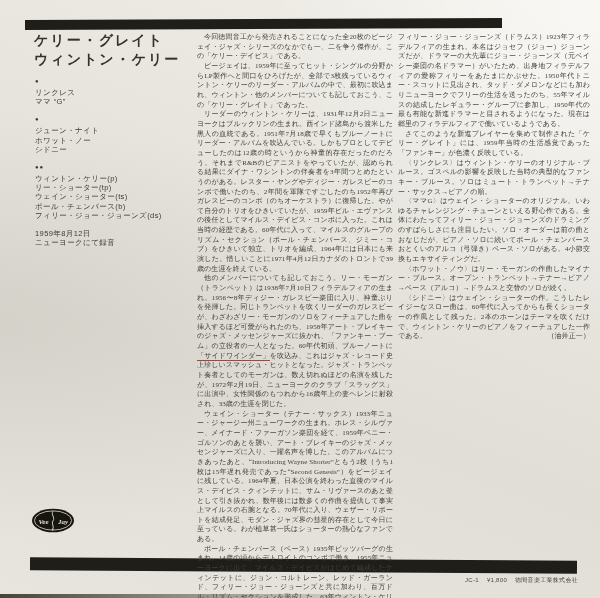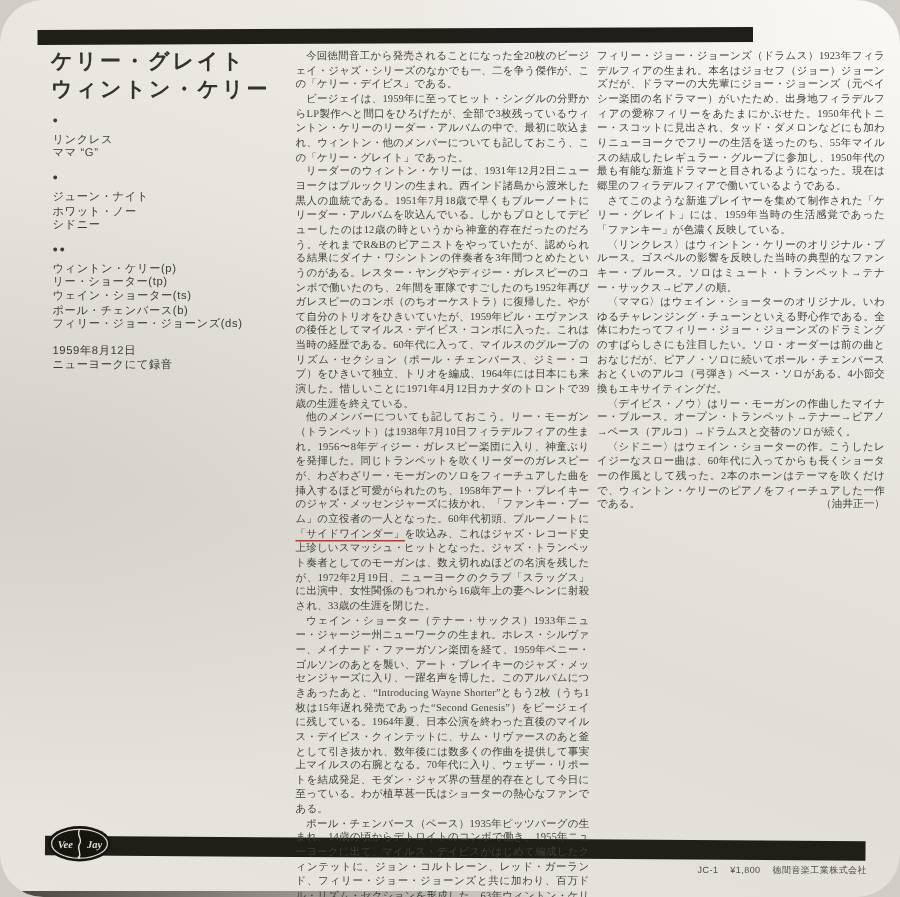--- a/index.html
+++ b/index.html
@@ -4,21 +4,20 @@
 <style>
   html,body{margin:0;padding:0;background:#cfcdc6;}
   .page{
     position:relative;width:600px;height:598px;overflow:hidden;
     background:
       radial-gradient(ellipse at 97% 2%, rgba(255,255,255,0.55), rgba(255,255,255,0) 38%),
       radial-gradient(ellipse at 0% 55%, rgba(120,115,105,0.12), rgba(120,115,105,0) 45%),
       linear-gradient(200deg,#f1efe8 0%,#e8e6df 30%,#e0ded6 62%,#e7e5de 100%);
     font-family:"Liberation Serif","DejaVu Serif",serif;
     color:#3c3b35;
-    border-radius:29px;
   }
   .rule{position:absolute;background:#201e18;}
   .rule-top{left:25px;top:19px;width:477px;height:10px;transform:rotate(-0.25deg);}
   .rule-bottom{left:30px;top:559px;width:547px;height:13px;transform:rotate(0.38deg);}
   .photo-edge{position:absolute;left:0;bottom:0;width:390px;height:4px;
     background:linear-gradient(90deg,rgba(30,26,20,0.8),rgba(30,26,20,0));}
 
   .title-block{position:absolute;left:34px;top:31px;
     font-family:"Liberation Sans","DejaVu Sans",sans-serif;
     font-size:14px;font-weight:600;letter-spacing:2px;line-height:19px;color:#33322c;}
@@ -33,21 +32,21 @@
 
   .col{position:absolute;top:33px;font-size:7px;line-height:9.65px;
     text-align:justify;letter-spacing:0.1px;color:#403f39;}
   .col-center{left:197px;width:196px;}
   .col-right{left:398px;width:192px;}
   .col p{margin:0;text-indent:1em;}
   .col p.no-indent{text-indent:0;}
   .red-ul{border-bottom:1.2px solid #a8423a;padding-bottom:0.5px;}
   .author{float:right;}
 
-  .veejay{position:absolute;left:31px;top:550px;}
+  .veejay{position:absolute;left:31px;top:508px;}
   .credit{position:absolute;right:22px;top:576px;font-size:6px;letter-spacing:0.3px;
     color:#4b4a43;font-family:"Liberation Sans","DejaVu Sans",sans-serif;white-space:nowrap;}
   .credit span{margin-left:6px;}
 </style>
 </head>
 <body>
 
 <div class="page">
 
   <div class="rule rule-top"></div>
@@ -92,21 +91,21 @@
     <p><span>他のメンバーについても記しておこう。リー・モーガン（トランペット）は1938年7月10日フィラデルフィアの生まれ。1956〜8年ディジー・ガレスピー楽団に入り、神童ぶりを発揮した。同じトランペットを吹くリーダーのガレスピーが、わざわざリー・モーガンのソロをフィーチュアした曲を挿入するほど可愛がられたのち、1958年アート・ブレイキーのジャズ・メッセンジャーズに抜かれ、「ファンキー・ブーム」の立役者の一人となった。60年代初頭、ブルーノートに</span><span class="red-ul">「サイドワインダー」</span><span>を吹込み、これはジャズ・レコード史上珍しいスマッシュ・ヒットとなった。ジャズ・トランペット奏者としてのモーガンは、数え切れぬほどの名演を残したが、1972年2月19日、ニューヨークのクラブ「スラッグス」に出演中、女性関係のもつれから16歳年上の妻ヘレンに射殺され、33歳の生涯を閉じた。</span></p>
     <p>ウェイン・ショーター（テナー・サックス）1933年ニュー・ジャージー州ニューワークの生まれ。ホレス・シルヴァー、メイナード・ファーガソン楽団を経て、1959年ベニー・ゴルソンのあとを襲い、アート・ブレイキーのジャズ・メッセンジャーズに入り、一躍名声を博した。このアルバムにつきあったあと、“Introducing Wayne Shorter”ともう2枚（うち1枚は15年遅れ発売であった“Second Genesis”）をビージェイに残している。1964年夏、日本公演を終わった直後のマイルス・デイビス・クィンテットに、サム・リヴァースのあと釜として引き抜かれ、数年後には数多くの作曲を提供して事実上マイルスの右腕となる。70年代に入り、ウェザー・リポートを結成発足、モダン・ジャズ界の彗星的存在として今日に至っている。わが植草甚一氏はショーターの熱心なファンである。</p>
     <p>ポール・チェンバース（ベース）1935年ピッツバーグの生まれ。14歳の頃からデトロイトのコンボで働き、1955年ニューヨークに出て、マイルス・デイビスがはじめて編成したクィンテットに、ジョン・コルトレーン、レッド・ガーランド、フィリー・ジョー・ジョーンズと共に加わり、百万ドル・リズム・セクションを形成した。63年ウィントン・ケリーの独立に際し、ドラマーのジミー・コブと共にマイルスを離れ、2年半行動を共にしたあとフリーとなったが、不幸にも1969年1月4日、33歳でこの世を去った。</p>
   </div>
 
   <div class="col col-right">
     <p class="no-indent">フィリー・ジョー・ジョーンズ（ドラムス）1923年フィラデルフィアの生まれ。本名はジョセフ（ジョー）ジョーンズだが、ドラマーの大先輩にジョー・ジョーンズ（元ベイシー楽団の名ドラマー）がいたため、出身地フィラデルフィアの愛称フィリーをあたまにかぶせた。1950年代トニー・スコットに見出され、タッド・ダメロンなどにも加わりニューヨークでフリーの生活を送ったのち、55年マイルスの結成したレギュラー・グループに参加し、1950年代の最も有能な新進ドラマーと目されるようになった。現在は郷里のフィラデルフィアで働いているようである。</p>
     <p>さてこのような新進プレイヤーを集めて制作された「ケリー・グレイト」には、1959年当時の生活感覚であった「ファンキー」が色濃く反映している。</p>
     <p>〈リンクレス〉はウィントン・ケリーのオリジナル・ブルース。ゴスペルの影響を反映した当時の典型的なファンキー・ブルース。ソロはミュート・トランペット→テナー・サックス→ピアノの順。</p>
     <p>〈ママG〉はウェイン・ショーターのオリジナル。いわゆるチャレンジング・チューンといえる野心作である。全体にわたってフィリー・ジョー・ジョーンズのドラミングのすばらしさにも注目したい。ソロ・オーダーは前の曲とおなじだが、ピアノ・ソロに続いてポール・チェンバースおとくいのアルコ（弓弾き）ベース・ソロがある。4小節交換もエキサイティングだ。</p>
-    <p>〈デイビス・ノウ〉はリー・モーガンの作曲したマイナー・ブルース。オープン・トランペット→テナー→ピアノ→ベース（アルコ）→ドラムスと交替のソロが続く。</p>
+    <p>〈ホワット・ノウ〉はリー・モーガンの作曲したマイナー・ブルース。オープン・トランペット→テナー→ピアノ→ベース（アルコ）→ドラムスと交替のソロが続く。</p>
     <p><span>〈シドニー〉はウェイン・ショーターの作。こうしたレイジーなスロー曲は、60年代に入ってからも長くショーターの作風として残った。2本のホーンはテーマを吹くだけで、ウィントン・ケリーのピアノをフィーチュアした一作である。</span><span class="author">（油井正一）</span></p>
   </div>
 
   <div class="veejay">
     <svg width="44" height="25" viewBox="0 0 44 25">
       <ellipse cx="22" cy="12.5" rx="21" ry="11.8" fill="#17150f"></ellipse>
       <ellipse cx="22" cy="12.5" rx="18.6" ry="9.6" fill="none" stroke="#ddd8c7" stroke-width="0.8"></ellipse>
       <text x="12.5" y="15.5" font-size="7" font-style="italic" font-weight="bold" fill="#e6e1d0" text-anchor="middle" font-family="Liberation Serif, serif">Vee</text>
       <text x="32" y="15.5" font-size="7" font-style="italic" font-weight="bold" fill="#e6e1d0" text-anchor="middle" font-family="Liberation Serif, serif">Jay</text>
       <path d="M22 3.2 C 19.6 6.8, 24.4 9.2, 22 12.8 C 20 15.8, 23.4 18, 21.8 21.6" stroke="#e6e1d0" stroke-width="0.9" fill="none"></path>

